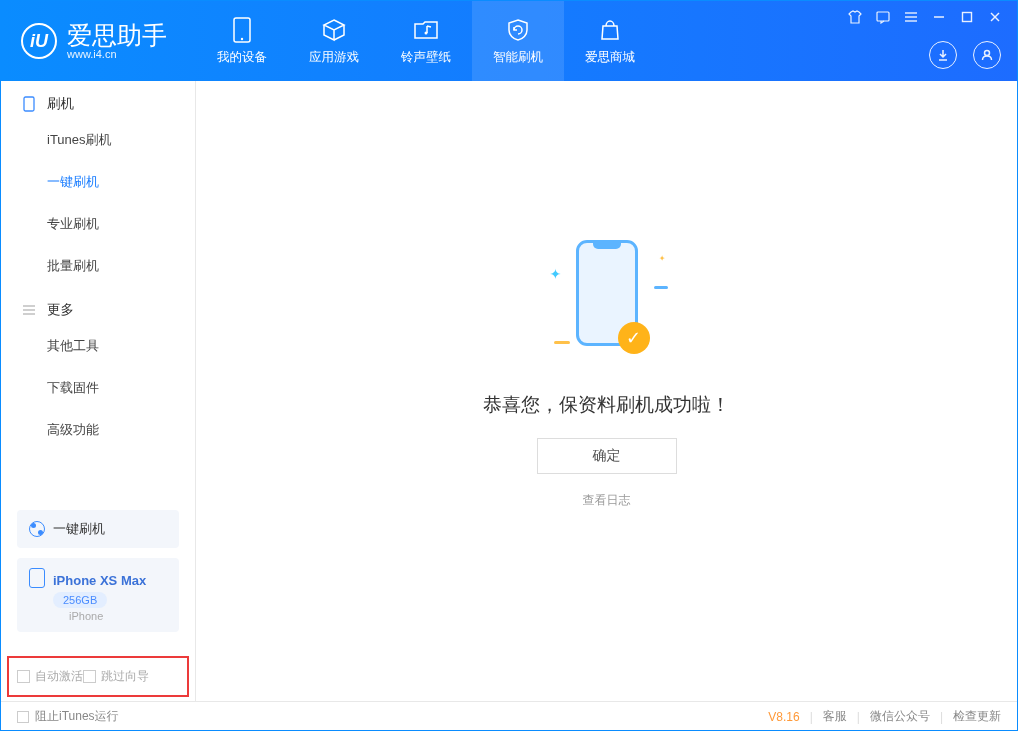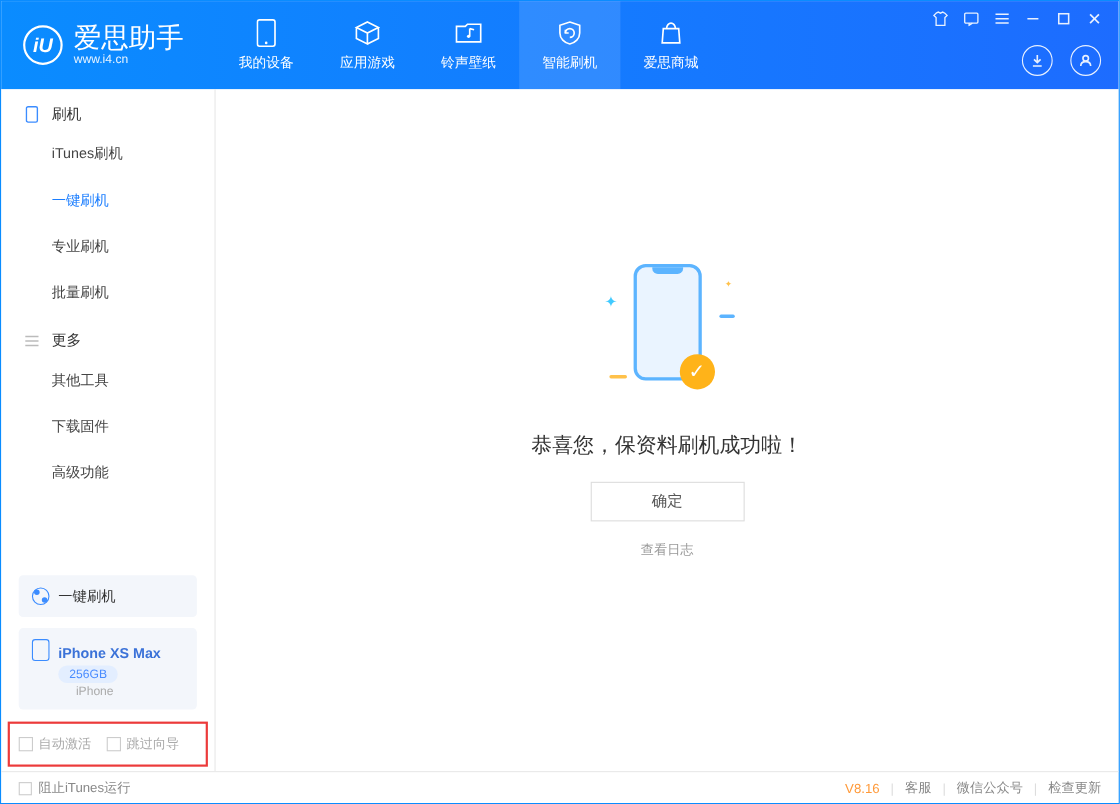--- a/index.html
+++ b/index.html
@@ -36,21 +36,21 @@
 .mode-ico::before { top:1px; left:1px; }
 .mode-ico::after { bottom:1px; right:1px; }
 
 .device-box { margin: 0 16px 10px 16px; background: #f3f6fb; border-radius: 4px; padding: 10px 12px; }
 .device-row { display:flex; align-items:flex-end; }
 .device-ico { width:16px; height:20px; border:1.5px solid #3b8cff; border-radius:3px; margin-right:8px; position:relative; }
 .device-name { font-size: 13px; font-weight: bold; color: #3b72d8; }
 .device-cap { display:inline-block; background:#e3eeff; color:#4a8cff; font-size:11px; padding:2px 10px; border-radius:10px; margin-top:4px; margin-left:24px; }
 .device-type { font-size:11px; color:#aaa; margin-left:40px; margin-top:2px; }
 
-.bottom-opts { border:2px solid #ec3a3a; margin:1px 6px 4px 6px; padding:10px 8px; display:flex; gap:14px; font-size:12px; color:#aaa; }
+.bottom-opts { border:2px solid #ec3a3a; margin:14px 6px 4px 6px; padding:10px 8px; display:flex; font-size:12px; color:#aaa; }
 .chk { display:flex; align-items:center; gap:5px; cursor:pointer; }
 .chk .box { width:13px; height:13px; border:1px solid #ccc; }
 
 .side-spacer { flex:1; }
 
 
 .main { flex: 1; display: flex; flex-direction: column; align-items: center; padding-top: 155px; }
 .illustration { width: 130px; height: 130px; position: relative; margin-bottom: 26px; }
 .phone-shape { width: 62px; height: 106px; border: 3px solid #5cb4ff; border-radius: 11px; background: #eaf4ff; position: absolute; left: 34px; top: 4px; }
 .phone-notch { width: 28px; height: 6px; background:#5cb4ff; border-radius: 0 0 5px 5px; position:absolute; top:0; left:50%; transform:translateX(-50%); }

